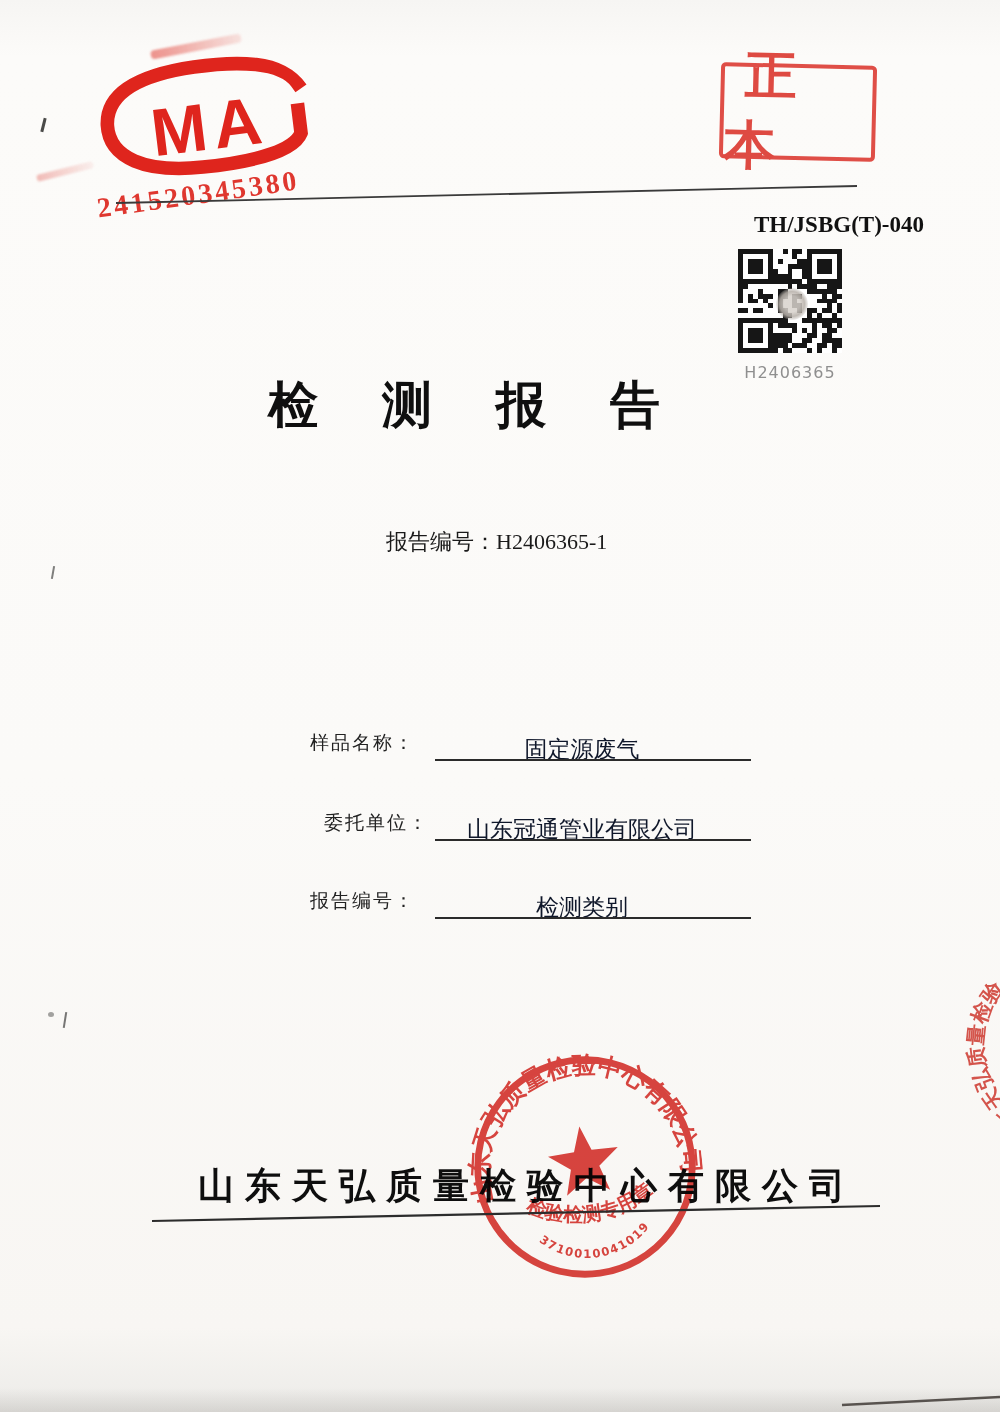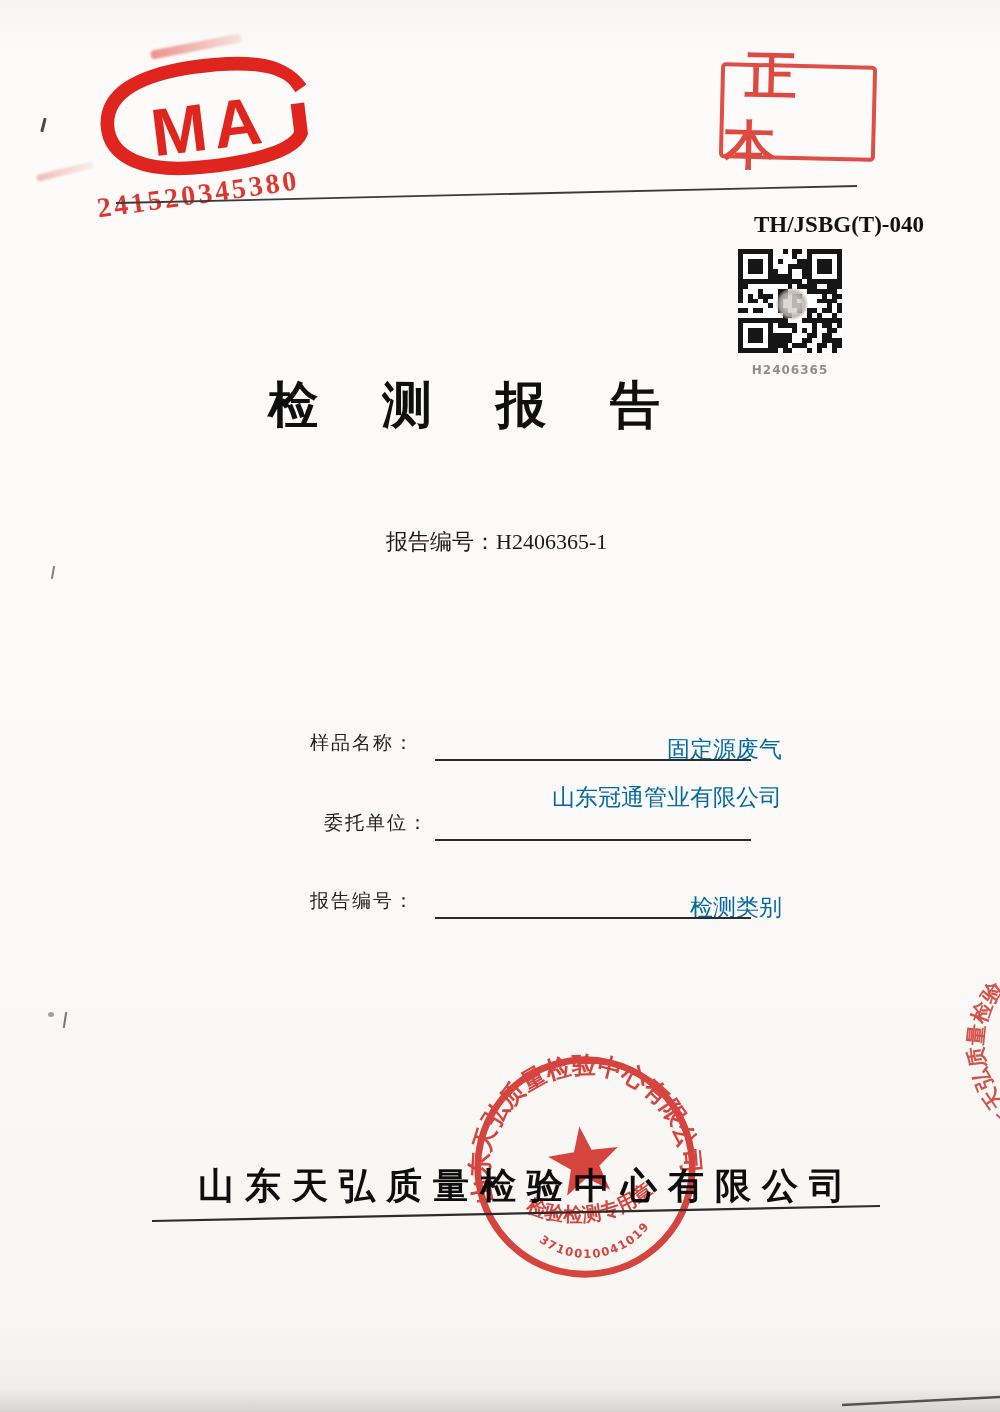--- a/index.html
+++ b/index.html
@@ -43,41 +43,40 @@
   
   .qr-box{left:738px;top:249px;width:104px;height:104px;background:#fff;}
   .qr-box svg{width:100%;height:100%;display:block;}
   .qr-blob{
     left:776px;top:288px;width:32px;height:32px;border-radius:50%;
     background:radial-gradient(circle,#d8d2cc 0 35%,#b5aea7 55%,rgba(200,195,190,0) 75%);
     opacity:.85;
   }
   .qr-label{
     left:730px;top:363px;width:120px;text-align:center;
-    color:#8f8f8f;font-size:12px;letter-spacing:1px;
+    color:#8f8f8f;font-size:16px;letter-spacing:1px;
     font-family:"DejaVu Sans",sans-serif;
-    font-weight:bold;
   }
 
   
   .title{
     left:268px;top:372px;
     font-size:50px;font-weight:600;color:#0f0f0f;
     letter-spacing:64px;white-space:nowrap;
     font-family:"Liberation Serif",serif;
   }
 
   .report-no{
     left:386px;top:527px;font-size:22px;color:#1a1a1a;white-space:nowrap;
   }
 
   
   .field-label{font-size:19px;color:#222;white-space:nowrap;letter-spacing:2px;}
   .field-line{height:0;border-bottom:2px solid #2b2b2b;}
-  .field-value{width:320px;text-align:right;font-size:23px;color:#0369a1;margin-left:40px;}
+  .field-value{width:320px;text-align:center;font-size:23px;color:#0f172a;}
 
   
   .footer-company{
     left:198px;top:1162px;
     font-size:36px;font-weight:bold;color:#0e0e0e;
     letter-spacing:11px;white-space:nowrap;
     font-family:"Liberation Sans",sans-serif;
   }
 
   
@@ -289,21 +288,21 @@
 
 <div class="abs report-no">
   <span>报告编号：</span><span>H2406365-1</span>
 </div>
 
 <div class="abs field-label" style="left:310px;top:730px">样品名称：</div>
 <div class="abs field-value" style="left:422px;top:734px">固定源废气</div>
 <div class="abs field-line" style="left:435px;top:759px;width:316px"></div>
 
 <div class="abs field-label" style="left:324px;top:810px">委托单位：</div>
-<div class="abs field-value" style="left:422px;top:782px">山东冠通管业有限公司</div>
+<div class="abs field-value" style="left:422px;top:814px">山东冠通管业有限公司</div>
 <div class="abs field-line" style="left:435px;top:839px;width:316px"></div>
 
 <div class="abs field-label" style="left:310px;top:888px">报告编号：</div>
 <div class="abs field-value" style="left:422px;top:892px">检测类别</div>
 <div class="abs field-line" style="left:435px;top:917px;width:316px"></div>
 
 <div class="abs footer-company">山东天弘质量检验中心有限公司</div>
 
 <div class="abs seal-wrap">
   <svg viewBox="0 0 240 240">

